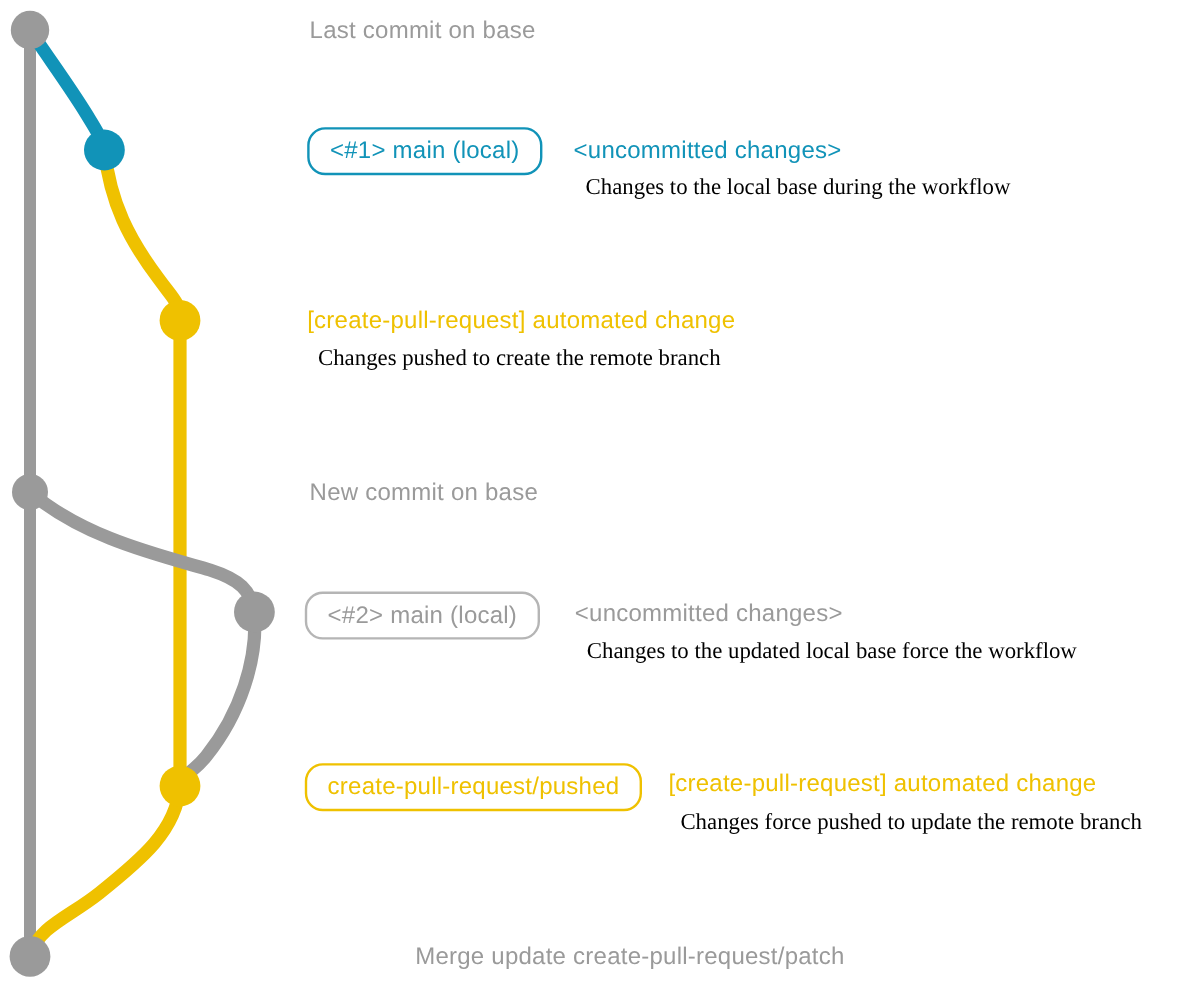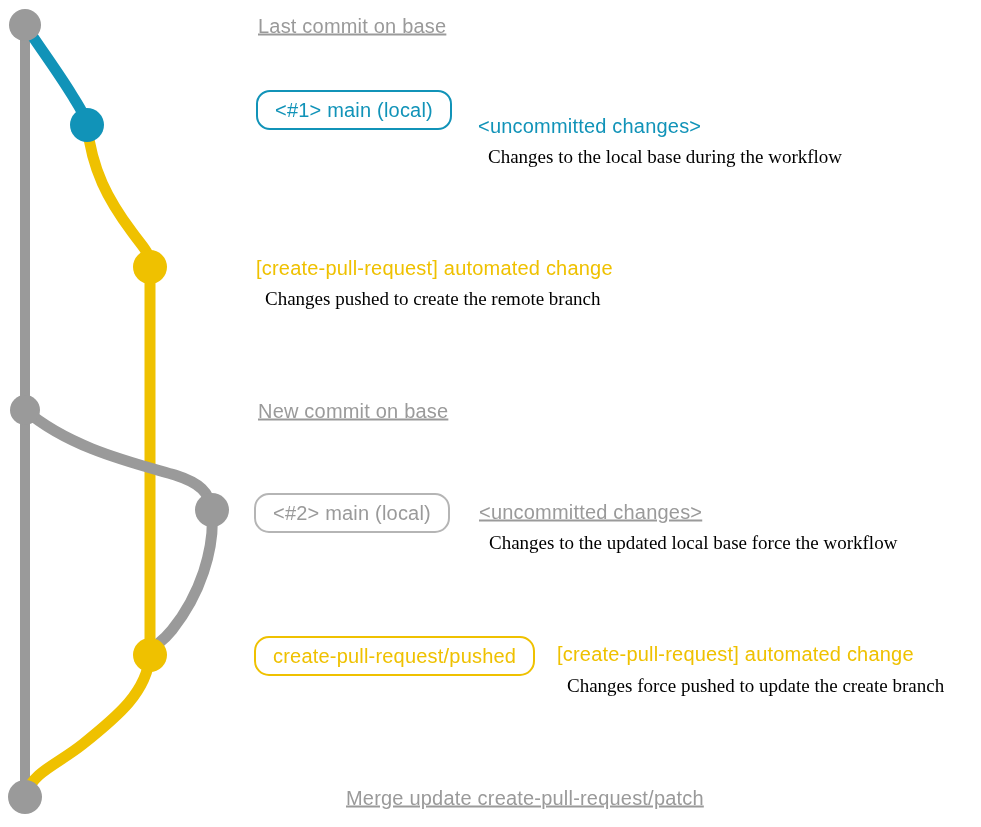--- a/index.html
+++ b/index.html
@@ -22,21 +22,21 @@
   }
   .abs {
     position: absolute;
     transform: translateY(-50%);
     white-space: nowrap;
   }
   .lbl {
     font-size: 20px;
     letter-spacing: 0.2px;
   }
-  .lbl-gray  { color: var(--c-gray); text-decoration: underline; }
+  .lbl-gray  { color: var(--c-gray); }
   .lbl-blue  { color: var(--c-blue); }
   .lbl-yellow{ color: var(--c-yellow); }
   .desc {
     font-family: "Liberation Serif", serif;
     font-size: 19px;
     color: var(--c-text);
   }
   .badge {
     display: inline-flex;
     align-items: center;
@@ -69,21 +69,21 @@
       <circle cx="87" cy="125" r="17" fill="#1193b8"></circle>
       <circle cx="150" cy="267" r="17" fill="#efc100"></circle>
       <circle cx="25" cy="410" r="15" fill="#9a9a9a"></circle>
       <circle cx="212" cy="510" r="17" fill="#9a9a9a"></circle>
       <circle cx="150" cy="655" r="17" fill="#efc100"></circle>
       <circle cx="25" cy="797" r="17" fill="#9a9a9a"></circle>
     </svg>
 
   <div class="abs lbl lbl-gray" style="left:258px; top:26px;">Last commit on base</div>
 
-  <div class="abs badge badge-blue" style="left:256px; top:110px;border-radius:14px;">&lt;#1&gt; main (local)</div>
+  <div class="abs badge badge-blue" style="left:256px; top:126px;">&lt;#1&gt; main (local)</div>
 
   <div class="abs lbl lbl-blue" style="left:478px; top:126px;">&lt;uncommitted changes&gt;</div>
 
   <div class="abs desc" style="left:488px; top:157px;">Changes to the local base during the workflow</div>
 
   <div class="abs lbl lbl-yellow" style="left:256px; top:268px;">[create-pull-request] automated change</div>
 
   <div class="abs desc" style="left:265px; top:299px;">Changes pushed to create the remote branch</div>
 
   <div class="abs lbl lbl-gray" style="left:258px; top:411px;">New commit on base</div>
@@ -91,18 +91,18 @@
   <div class="abs badge badge-gray" style="left:254px; top:513px;">&lt;#2&gt; main (local)</div>
 
   <div class="abs lbl lbl-gray" style="left:479px; top:512px;">&lt;uncommitted changes&gt;</div>
 
   <div class="abs desc" style="left:489px; top:543px;">Changes to the updated local base force the workflow</div>
 
   <div class="abs badge badge-yellow" style="left:254px; top:656px;">create-pull-request/pushed</div>
 
   <div class="abs lbl lbl-yellow" style="left:557px; top:654px;">[create-pull-request] automated change</div>
 
-  <div class="abs desc" style="left:567px; top:686px;">Changes force pushed to update the create branch</div>
+  <div class="abs desc" style="left:567px; top:686px;">Changes force pushed to update the remote branch</div>
 
 
   <div class="abs lbl lbl-gray" style="left:346px; top:798px;">Merge update create-pull-request/patch</div>
 
 </div>
 
 </body></html>

